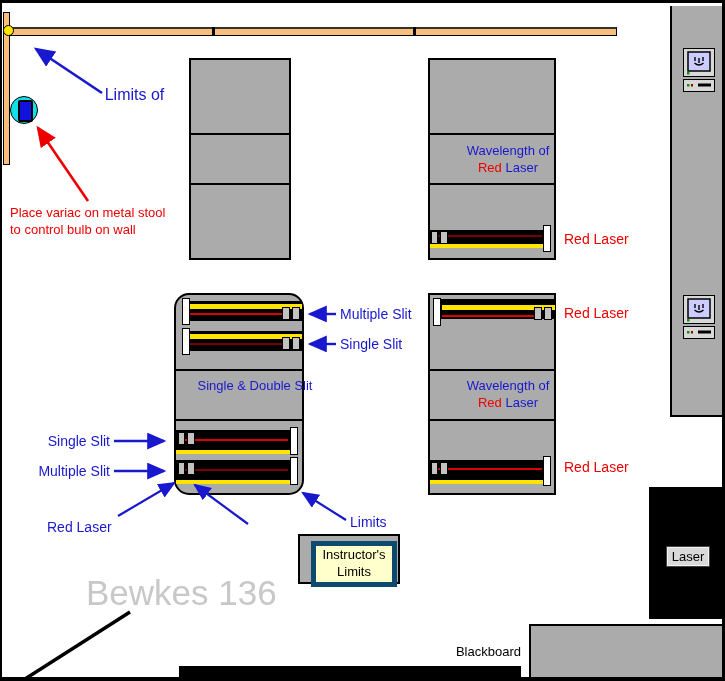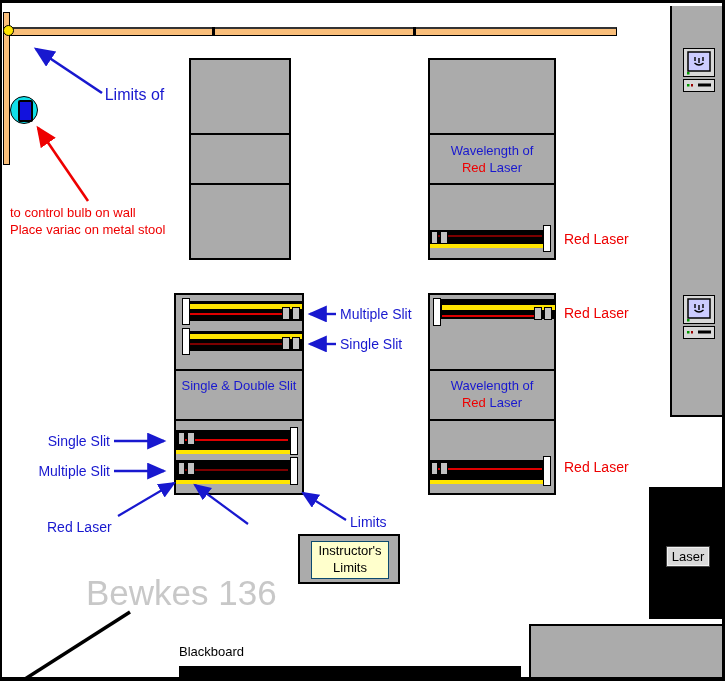--- a/index.html
+++ b/index.html
@@ -10,21 +10,21 @@
   .table{position:absolute;background:#ABABAB;border:2px solid #000;box-sizing:border-box;}
   .divider{position:absolute;left:-1px;right:-1px;height:2px;background:#000;}
   .bench-bar{position:absolute;background:#000;}
   .bench-yellow{position:absolute;background:#FFE500;}
   .bench-beam{position:absolute;height:2px;}
   .bench-screen{position:absolute;width:8px;background:#fff;border:1px solid #000;box-sizing:border-box;}
   .aperture{position:absolute;width:8px;height:13px;background:#C2C2C2;border:1px solid #000;box-sizing:border-box;}
   .blue{color:#1818CF;}
   .red{color:#EE0000;}
   .lbl14{font-size:14px;line-height:15px;white-space:nowrap;}
-  .lbl13{font-size:13px;line-height:17px;}
+  .lbl13{font-size:13px;line-height:17px;padding-left:16px;}
   .wall{position:absolute;background:#F9BE7A;border:1px solid #000;box-sizing:border-box;}
   .tick{position:absolute;width:3px;height:9px;background:#000;}
   svg.overlay{position:absolute;left:0;top:0;pointer-events:none;}
 </style>
 </head>
 <body>
 
 <div id="page">
 
   <div class="wall" style="left:6px;top:24px;width:609px;height:9px;border-top:2px solid #333;"></div>
@@ -53,21 +53,21 @@
   </div>
 
   <div class="bench-bar" style="left:428px;top:227px;width:114px;height:14px;"></div>
   <div class="bench-beam" style="left:434px;top:232px;width:106px;background:#7B0000;"></div>
   <div class="bench-yellow" style="left:428px;top:241px;width:119px;height:4px;"></div>
   <div class="bench-screen" style="left:541px;top:222px;height:27px;"></div>
   <div class="aperture" style="left:429px;top:228px;width:7px;"></div>
   <div class="aperture" style="left:438px;top:228px;"></div>
   <div class="abs lbl14 red" style="left:562px;top:229px;">Red Laser</div>
 
-  <div class="table" style="left:172px;top:290px;width:130px;height:202px;">
+  <div class="table" style="left:172px;top:290px;width:130px;height:202px;border-radius:15px;">
     <div class="divider" style="top:74px;"></div>
     <div class="divider" style="top:124px;"></div>
     <div class="abs lbl13 blue" style="left:0;top:82px;width:126px;text-align:center;">
       <div>Single &amp; Double Slit</div>
     </div>
   </div>
 
   <div class="bench-bar" style="left:184px;top:298px;width:116px;height:20px;"></div>
   <div class="bench-yellow" style="left:188px;top:301px;width:112px;height:5px;"></div>
   <div class="bench-beam" style="left:188px;top:310px;width:96px;background:#DD0000;"></div>
@@ -118,40 +118,40 @@
   <div class="bench-yellow" style="left:428px;top:477px;width:119px;height:4px;"></div>
   <div class="bench-screen" style="left:541px;top:453px;height:30px;"></div>
   <div class="aperture" style="left:429px;top:459px;width:7px;"></div>
   <div class="aperture" style="left:438px;top:459px;"></div>
   <div class="abs lbl14 red" style="left:562px;top:457px;">Red Laser</div>
 
   <div class="abs blue" style="left:80px;top:82px;width:105px;text-align:center;font-size:16px;line-height:20px;">
     <div>Limits of</div>
   </div>
   <div class="abs red" style="left:8px;top:201px;font-size:13px;line-height:17px;white-space:nowrap;">
+    <div>Place variac on metal stool</div>
     <div>to control bulb on wall</div>
-    <div>Place variac on metal stool</div>
   </div>
   <div class="abs lbl14 blue" style="left:338px;top:304px;">Multiple Slit</div>
   <div class="abs lbl14 blue" style="left:338px;top:334px;">Single Slit</div>
   <div class="abs lbl14 blue" style="left:44px;top:431px;width:64px;text-align:right;">Single Slit</div>
   <div class="abs lbl14 blue" style="left:31px;top:461px;width:77px;text-align:right;">Multiple Slit</div>
   <div class="abs lbl14 blue" style="left:45px;top:517px;">Red Laser</div>
   <div class="abs lbl14 blue" style="left:348px;top:512px;">Limits</div>
 
   <div class="abs" style="left:296px;top:531px;width:102px;height:50px;background:#ABABAB;border:2px solid #000;box-sizing:border-box;">
-    <div class="abs" style="left:11px;top:5px;width:76px;height:36px;background:#FFFFCC;border:1px solid #0c4a6e;text-align:center;font-size:13px;line-height:17px;color:#000;">
+    <div class="abs" style="left:11px;top:5px;width:76px;height:36px;background:#FFFFCC;border:5px solid #0c4a6e;text-align:center;font-size:13px;line-height:17px;color:#000;">
       <div>Instructor's</div>
       <div>Limits</div>
     </div>
   </div>
 
   <div class="abs" style="left:84px;top:570px;font-size:35px;color:#C8C8C8;white-space:nowrap;">Bewkes 136</div>
 
-  <div class="abs" style="left:177px;top:641px;width:342px;text-align:left;font-size:13px;color:#000;">Blackboard</div>
+  <div class="abs" style="left:177px;top:641px;width:342px;text-align:right;font-size:13px;color:#000;">Blackboard</div>
   <div class="abs" style="left:177px;top:663px;width:342px;height:13px;background:#000;"></div>
 
   <div class="abs" style="left:668px;top:3px;width:54px;height:411px;background:#ABABAB;border-left:2px solid #000;border-bottom:2px solid #000;box-sizing:border-box;"></div>
 
   <svg class="abs" style="left:681px;top:45px;" width="32" height="44" viewBox="0 0 32 44">
     <rect x="0.5" y="0.5" width="31" height="28" fill="#D8D8D8" stroke="#000"></rect>
     <rect x="5" y="4" width="22" height="19" fill="#CCCCFF" stroke="#000" stroke-width="1.5"></rect>
     <path d="M12 9 L12 13 M20 9 L20 13 M16 10 L16 15 M11.5 15 Q16 19 20.5 15" fill="none" stroke="#000" stroke-width="1.4"></path>
     <rect x="4" y="24" width="2.5" height="2.5" fill="#009900"></rect>
     <rect x="0.5" y="31.5" width="31" height="12" fill="#D8D8D8" stroke="#000"></rect>

